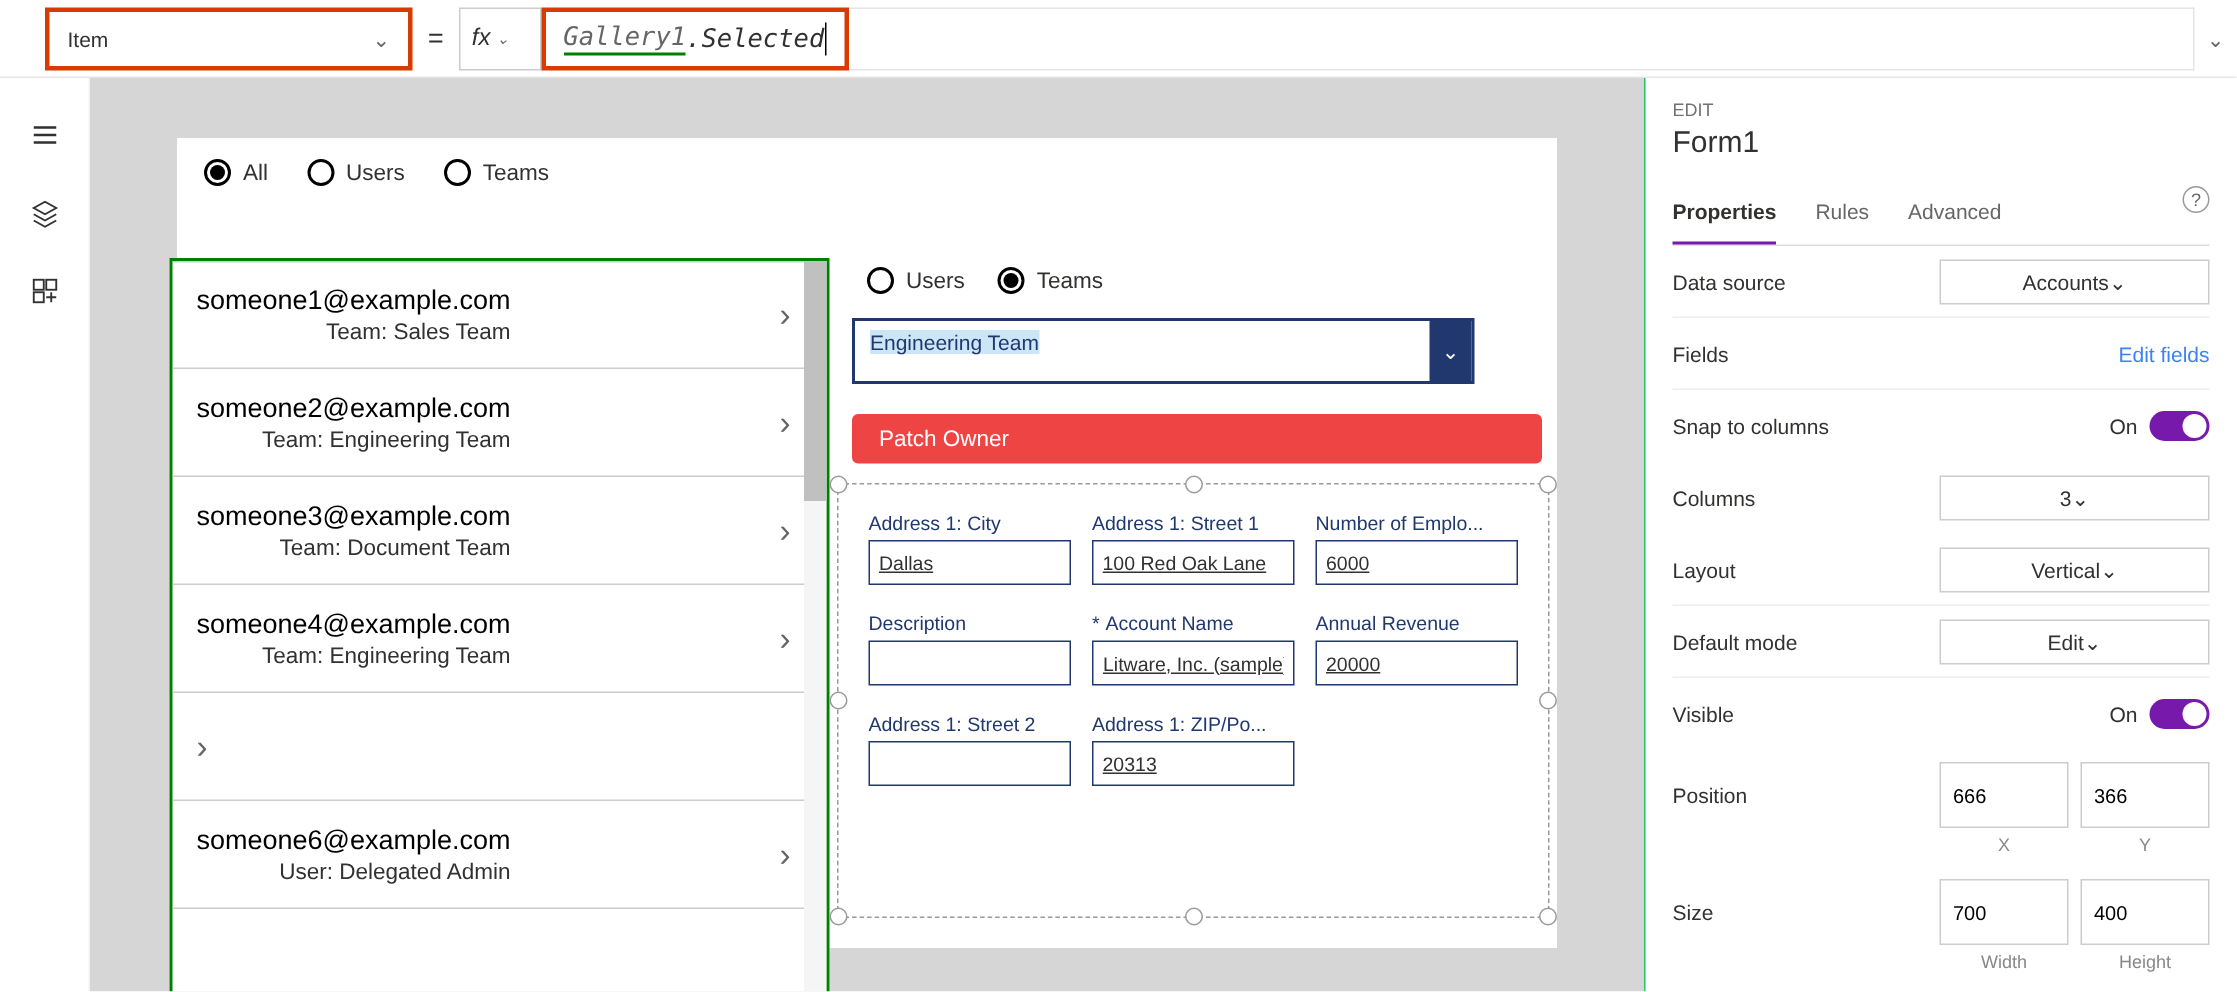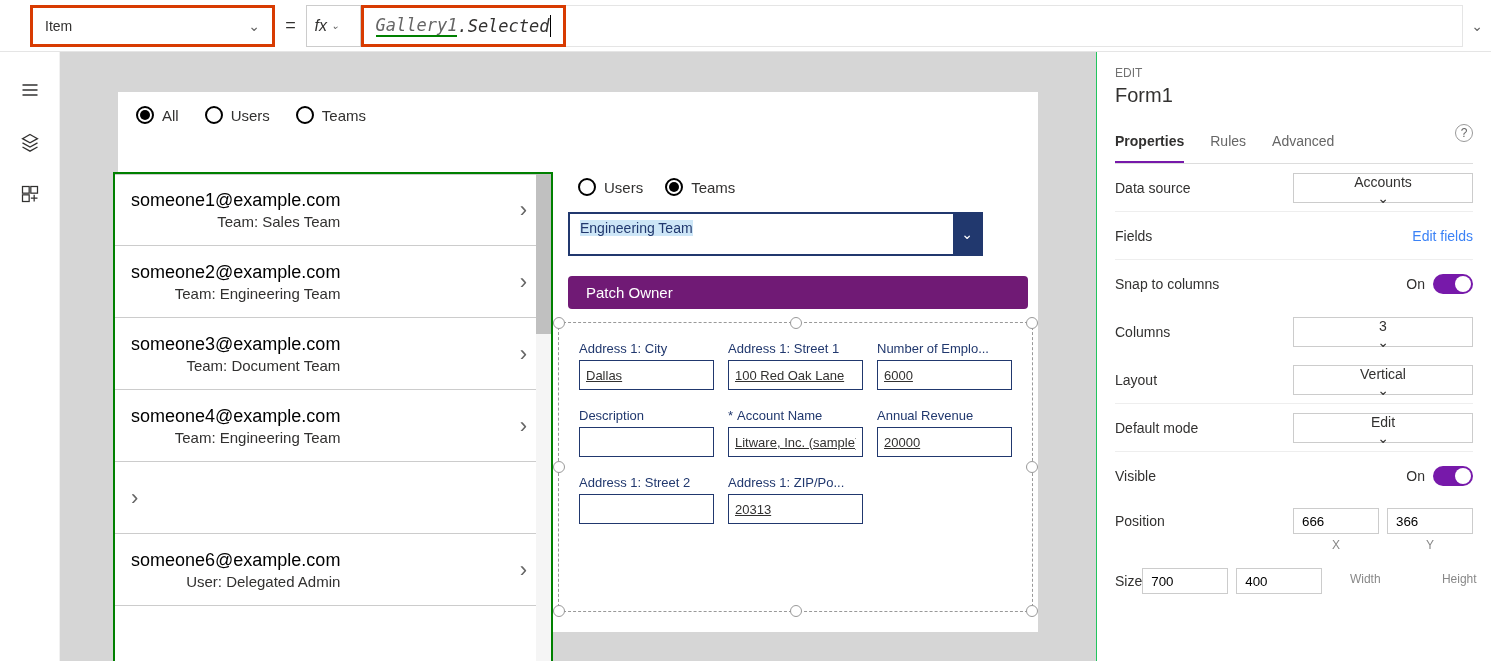--- a/index.html
+++ b/index.html
@@ -45,21 +45,21 @@
 .gallery-item .sub { font-size: 15px; color: #323130; margin-top: 2px; text-align: right; }
 .gallery-item .arrow { font-size: 22px; color: #666; }
 
 
 .right-col { position: absolute; top: 86px; left: 450px; width: 460px; }
 .radio-row2 { display:flex; gap:22px; margin-bottom: 16px; margin-left: 10px; }
 .combo { display:flex; width:415px; height:44px; border:2px solid #21386e; margin-bottom: 20px; }
 .combo-text { flex:1; padding: 6px 10px; color: #21386e; }
 .combo-text .sel { background:#cde6f7; }
 .combo-btn { width:28px; background:#21386e; color:#fff; display:flex; align-items:center; justify-content:center; }
-.patch-btn { display:block; margin: 0 auto 12px auto; background:#701a75; color:#fff; border-radius:4px; padding: 8px 18px; font-size:15px; }
+.patch-btn { display:block; margin: 0 auto 12px auto; background:#ef4444; color:#fff; border-radius:4px; padding: 8px 18px; font-size:15px; }
 
 
 .form-sel { position:absolute; top:230px; left:440px; width:475px; height:290px; border:1px dashed #999; }
 .sel-handle { position:absolute; width:12px; height:12px; background:#fff; border:1px solid #999; border-radius:50%; }
 .h-tl{top:-6px;left:-6px}.h-tr{top:-6px;right:-6px}.h-bl{bottom:-6px;left:-6px}.h-br{bottom:-6px;right:-6px}
 .h-t{top:-6px;left:50%;margin-left:-6px}.h-b{bottom:-6px;left:50%;margin-left:-6px}
 .h-l{left:-6px;top:50%;margin-top:-6px}.h-r{right:-6px;top:50%;margin-top:-6px}
 .form-grid { display:grid; grid-template-columns: 1fr 1fr 1fr; gap: 18px 14px; padding: 18px 20px; }
 .field-label { color:#21386e; font-size:13px; margin-bottom:4px; white-space:nowrap; overflow:hidden; text-overflow:ellipsis; }
 .field-label .req { color:#21386e; margin-right:4px; }
@@ -69,27 +69,27 @@
 .props { width: 395px; border-left: 1px solid #22c55e; padding: 14px 18px 0 18px; overflow:auto; }
 .props .edit-lbl { color:#717171; font-size:12px; }
 .props .ctrl-name { font-size:20px; margin-top:4px; }
 .props .help { position:absolute; right:18px; top:72px; width:18px;height:18px;border:1px solid #999;border-radius:50%;display:flex;align-items:center;justify-content:center;font-size:12px;color:#666; }
 .tabs { display:flex; gap:26px; border-bottom:1px solid #ddd; margin-top:18px; }
 .tab { padding: 8px 0 12px 0; color:#666; }
 .tab.active { color:#323130; font-weight:600; border-bottom:2px solid #7719aa; }
 .prop-row { display:flex; align-items:center; justify-content:space-between; height:48px; border-bottom:1px solid #eee; }
 .prop-row.noborder { border-bottom:none; }
 .prop-label { color:#323130; font-size:14px; }
-.prop-ctrl { width:180px; height:30px; border:1px solid #ccc; display:flex; align-items:center; justify-content:flex-start; padding:0 8px;flex-direction:column; }
+.prop-ctrl { width:180px; height:30px; border:1px solid #ccc; display:flex; align-items:center; justify-content:center; padding:0 8px; }
 .prop-link { color:#3b82f6; font-size:14px; }
 .toggle { display:flex; align-items:center; gap:8px; }
 .toggle-sw { width:40px; height:20px; border-radius:10px; background:#7719aa; position:relative; }
 .toggle-sw::after { content:""; position:absolute; right:2px; top:2px; width:16px; height:16px; border-radius:50%; background:#fff; }
 .prop-pair { display:flex; gap:8px; }
-.prop-pair input { width:86px; height:18px; border:1px solid #ccc; padding:12px 8px; }
+.prop-pair input { width:86px; height:44px; border:1px solid #ccc; padding:0 8px; }
 .pair-labels { display:flex; gap:8px; margin-top:4px; justify-content:flex-end; }
 .pair-labels span { width:86px; text-align:center; font-size:12px; color:#888; }
 
 svg { display:block; }
 </style>
 </head>
 <body>
 
 <div class="formula-bar">
   <div class="prop-selector">
@@ -326,21 +326,21 @@
           <input value="666" style="">
           <input value="366" style="">
         </div>
       </div>
       <div class="pair-labels">
         <span>X</span>
         <span>Y</span>
       </div>
     </div>
 
-    <div class="prop-row noborder" style="height:auto; padding:8px 0; flex-direction:row; align-items:stretch;">
+    <div class="prop-row noborder" style="height:auto; padding:8px 0; flex-direction:column; align-items:stretch;">
       <div style="display:flex; justify-content:space-between; align-items:center;">
         <span class="prop-label">Size</span>
         <div class="prop-pair">
           <input value="700" style="">
           <input value="400" style="">
         </div>
       </div>
       <div class="pair-labels">
         <span>Width</span>
         <span>Height</span>

